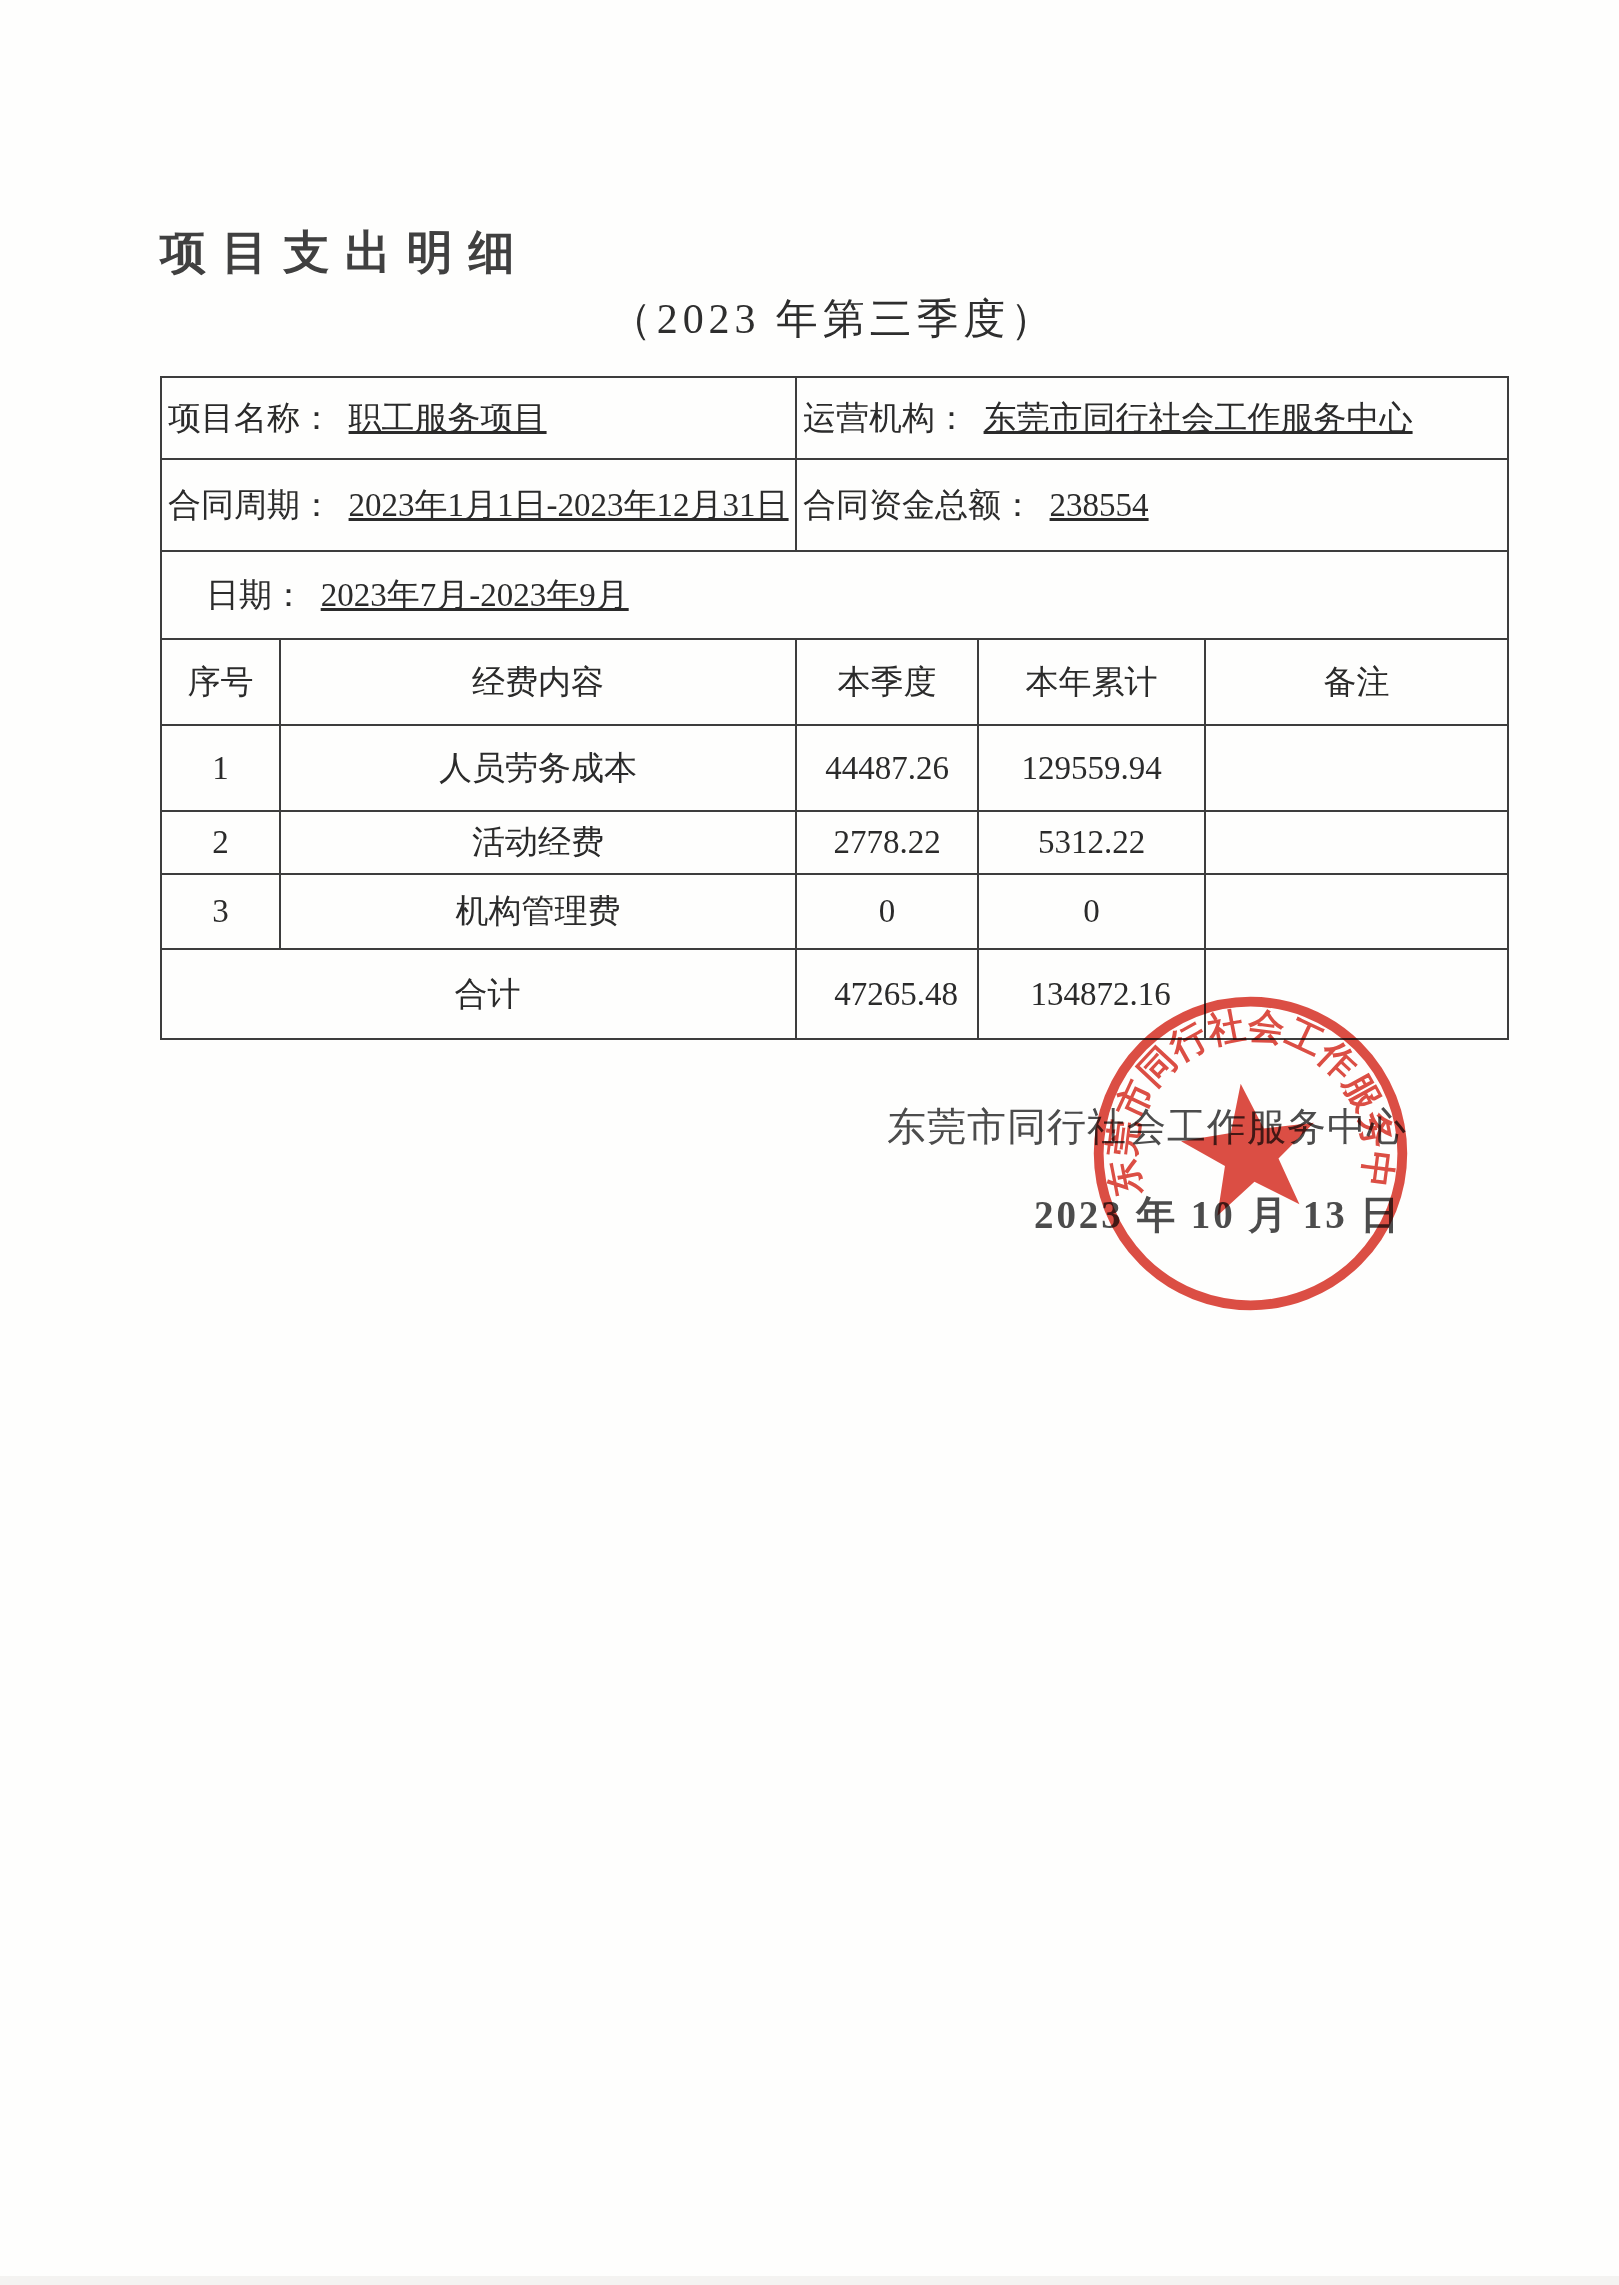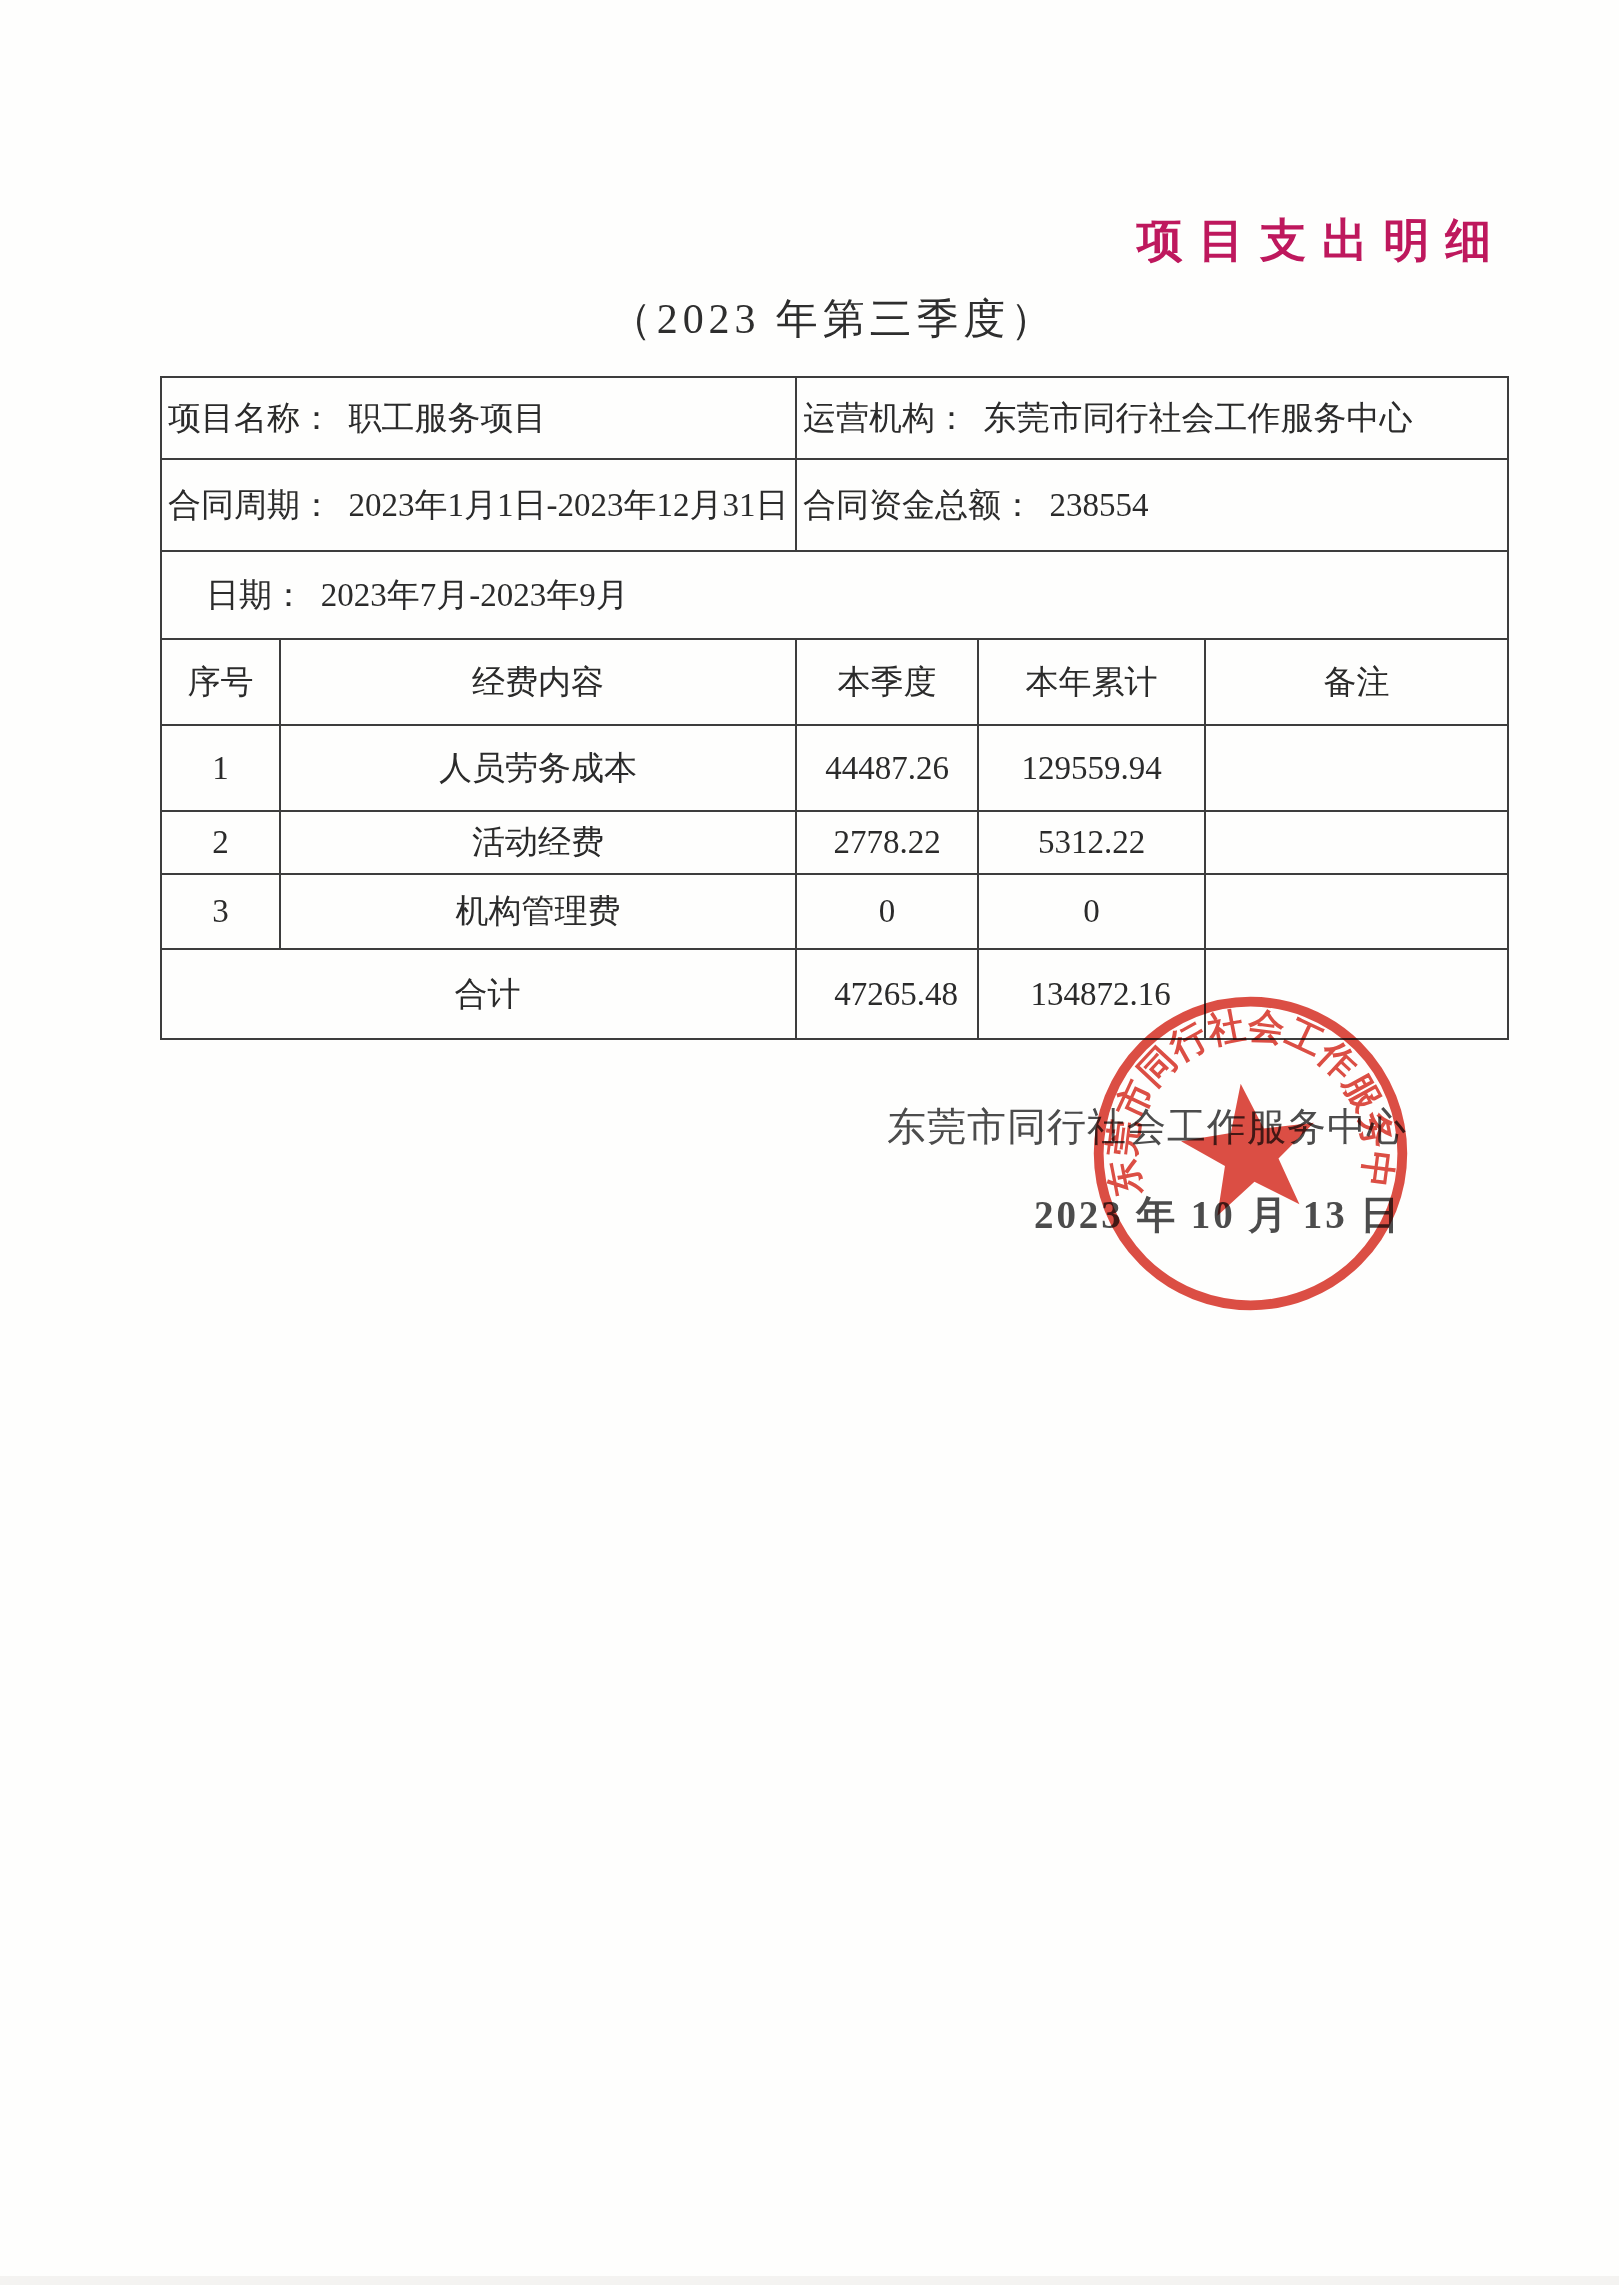--- a/index.html
+++ b/index.html
@@ -7,43 +7,43 @@
     width: 1619px; height: 2286px;
     background: #ffffff;
     font-family: "Liberation Serif", "DejaVu Serif", serif;
     color: #262626;
   }
   .page {
     position: relative; width: 1619px; height: 2286px;
     background: #fefefdff; overflow: hidden;
   }
   .doc-title {
-    position: absolute; top: 210px; left: 160px; width: 1347px;
-    text-align: right; font-size: 46px; font-weight: bold;
-    letter-spacing: 15.7px; color: #be185d;
+    position: absolute; top: 222px; left: 160px; width: 1347px;
+    text-align: left; font-size: 46px; font-weight: bold;
+    letter-spacing: 15.7px; color: #404040;
   }
   .doc-subtitle {
     position: absolute; top: 291px; left: 160px; width: 1347px;
     text-align: center; font-size: 42px; font-weight: normal;
     letter-spacing: 4.9px; color: #2e2e2e;
   }
   table.exp {
     position: absolute; top: 376px; left: 160px; width: 1347px;
     border-collapse: collapse; table-layout: fixed;
     border: 2.9px solid #3a3a3a;
   }
   table.exp td {
     border: 2px solid #3d3d3d;
     font-size: 33px; color: #2b2b2b;
     padding: 0 5.9px; vertical-align: middle;
     overflow: hidden; white-space: nowrap;
   }
   td.lbl { text-align: left; padding-left: 21.6px; }
   td.ctr { text-align: center; }
-  .val { margin-left: 15.7px; }
+  .val { margin-left: 15.7px; text-decoration: underline; }
   tr.r-a  td { height: 80px; }
   tr.r-b  td { height: 90px; }
   tr.r-c  td { height: 86px; padding-left: 44px; }
   tr.r-h  td { height: 84px; }
   tr.r-1  td { height: 84px; }
   tr.r-2  td { height: 61px; }
   tr.r-3  td { height: 73px; }
   tr.r-t  td { height: 88px; padding-left: 24px; }
   .footer-org {
     position: absolute; top: 1100px; left: 887px;

